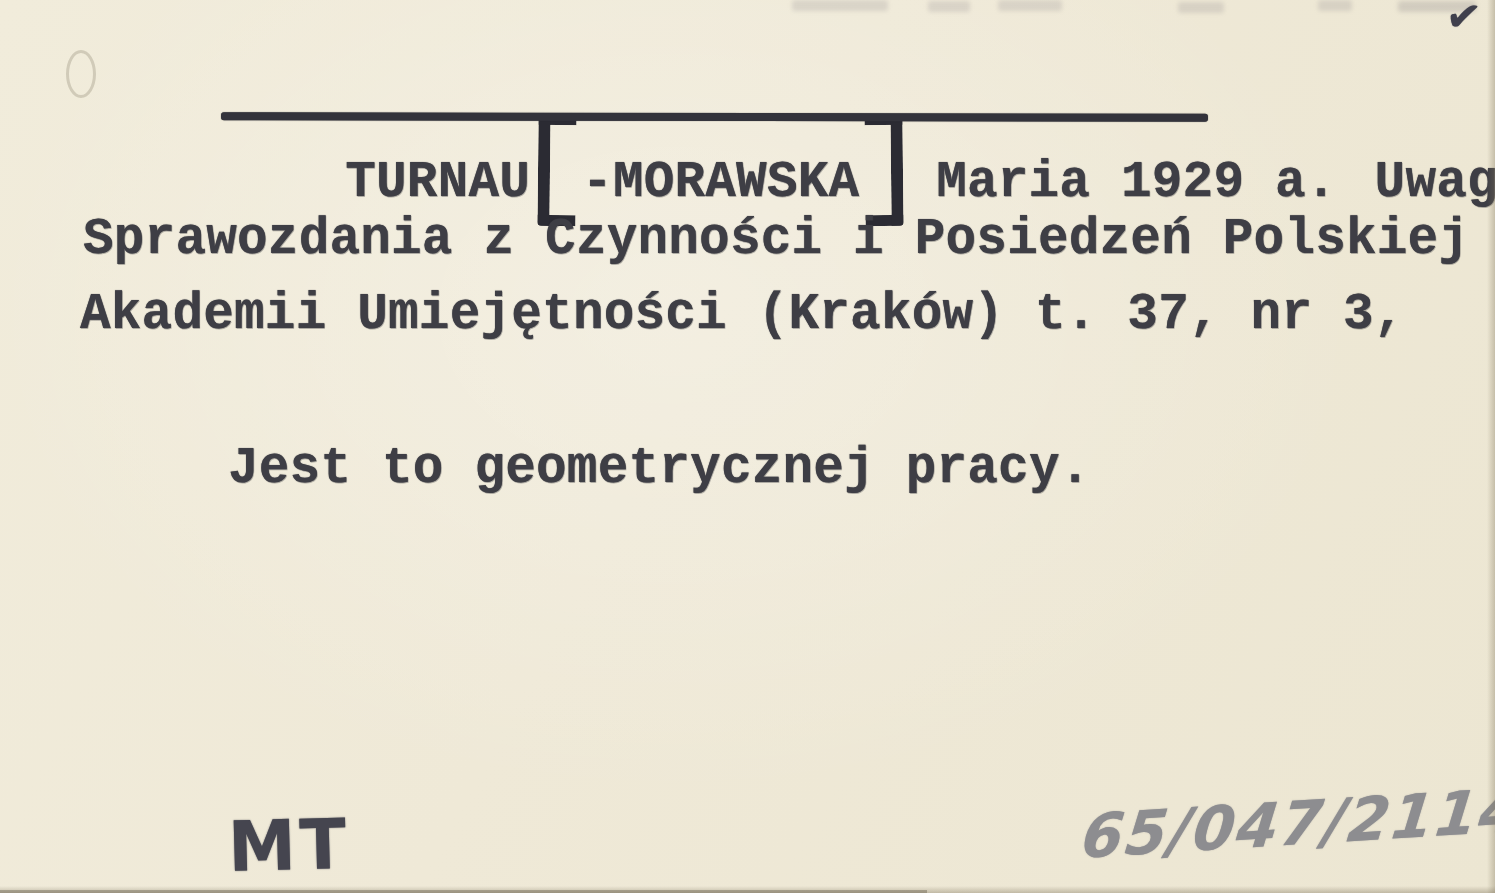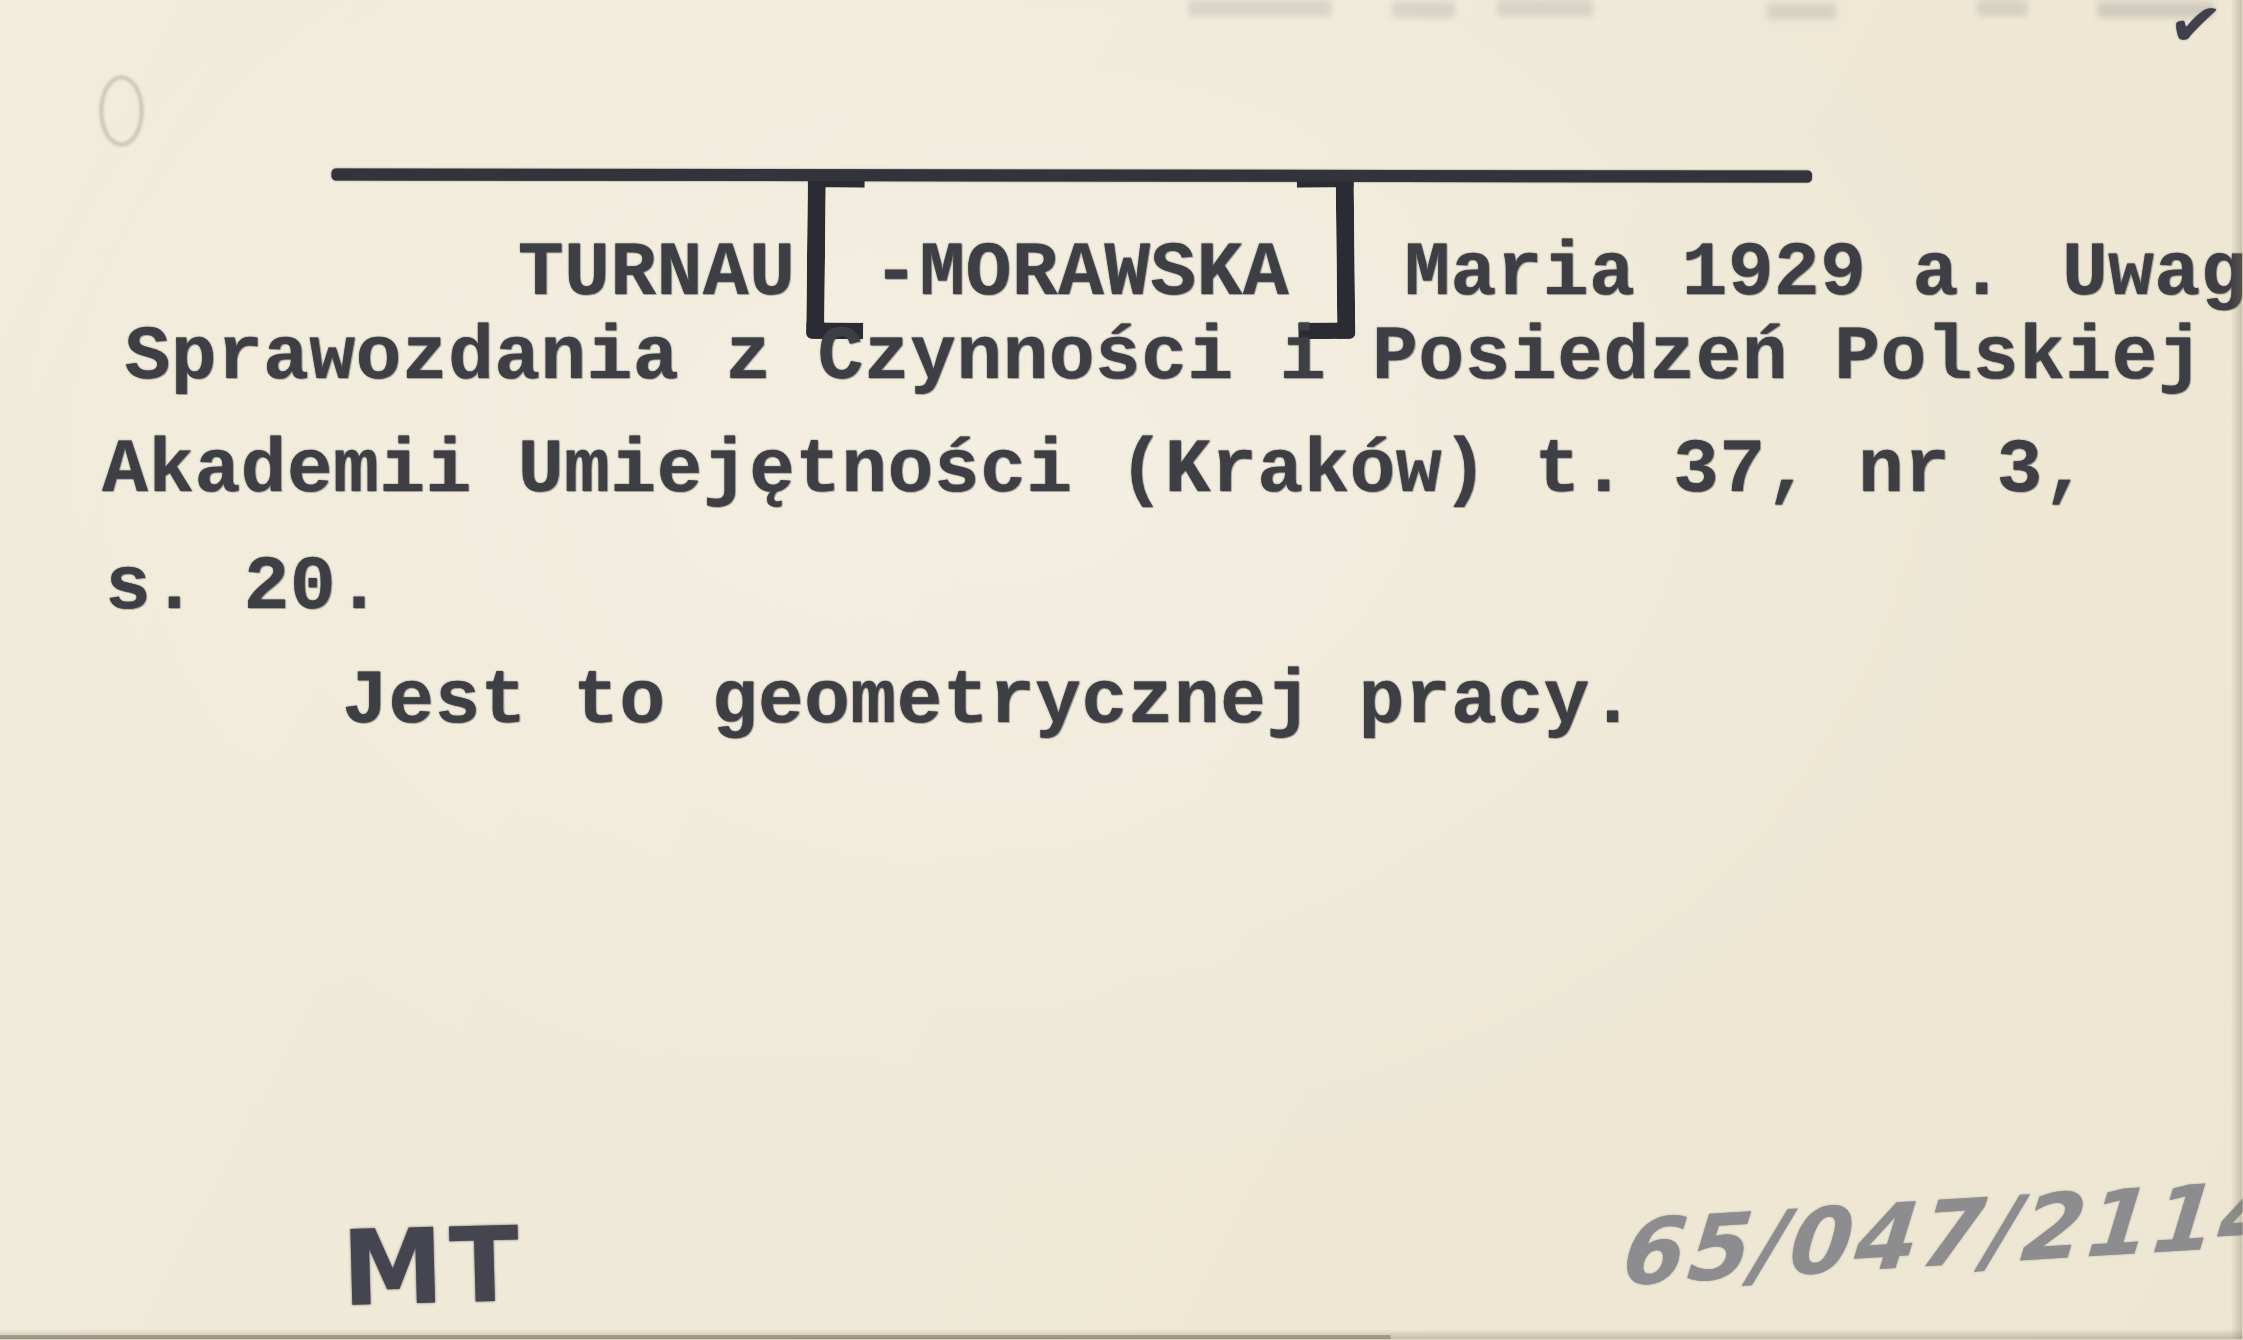--- a/index.html
+++ b/index.html
@@ -22,21 +22,21 @@
     font-size:51px;
     line-height:51px;
     color:#3e3e45;
     white-space:pre;
     text-shadow:0 0 1px rgba(58,58,64,0.85), 0.7px 0.7px 0 rgba(58,58,64,0.30);
     letter-spacing:0.2px;
   }
   .line1{top:64px;left:222px;}
   .line2{top:139px;left:63px;}
   .line3{top:214px;left:83px;}
-  .line4{top:289px;left:68px;}
+  .line4{top:289px;left:80px;}
   .line5{top:367px;left:70px;}
   .line6{top:443px;left:228px;}
   .title-word{margin-left:38px;}
   
   .underline{
     position:absolute;top:113px;left:221px;width:987px;height:8px;
     background:#33333b;border-radius:3px;
     box-shadow:0 0 1px rgba(40,40,48,0.8);
     transform:rotate(0.08deg);
   }
@@ -138,21 +138,20 @@
   <div class="checkmark">✔</div>
 
   <div class="typeline line1">
     <span>TURNAU</span><span class="hbracket left"></span><span>-MORAWSKA</span><span class="hbracket right"></span><span> Maria 1929 a.</span><span class="title-word">Uwagi</span>
   </div>
 
   <div class="underline"></div>
 
   <div class="typeline line3">Sprawozdania z Czynności i Posiedzeń Polskiej</div>
   <div class="typeline line4">Akademii Umiejętności (Kraków) t. 37, nr 3,</div>
-  <div class="typeline line5">s. 20.</div>
 
   <div class="typeline line6">Jest to geometrycznej pracy.</div>
 
   <div class="initials">MT</div>
 
   <div class="catalog-number">65/047/2114</div>
 
   <div class="edge-right"></div>
   <div class="edge-bottom"></div>
   <div class="edge-bottom-line"></div>

